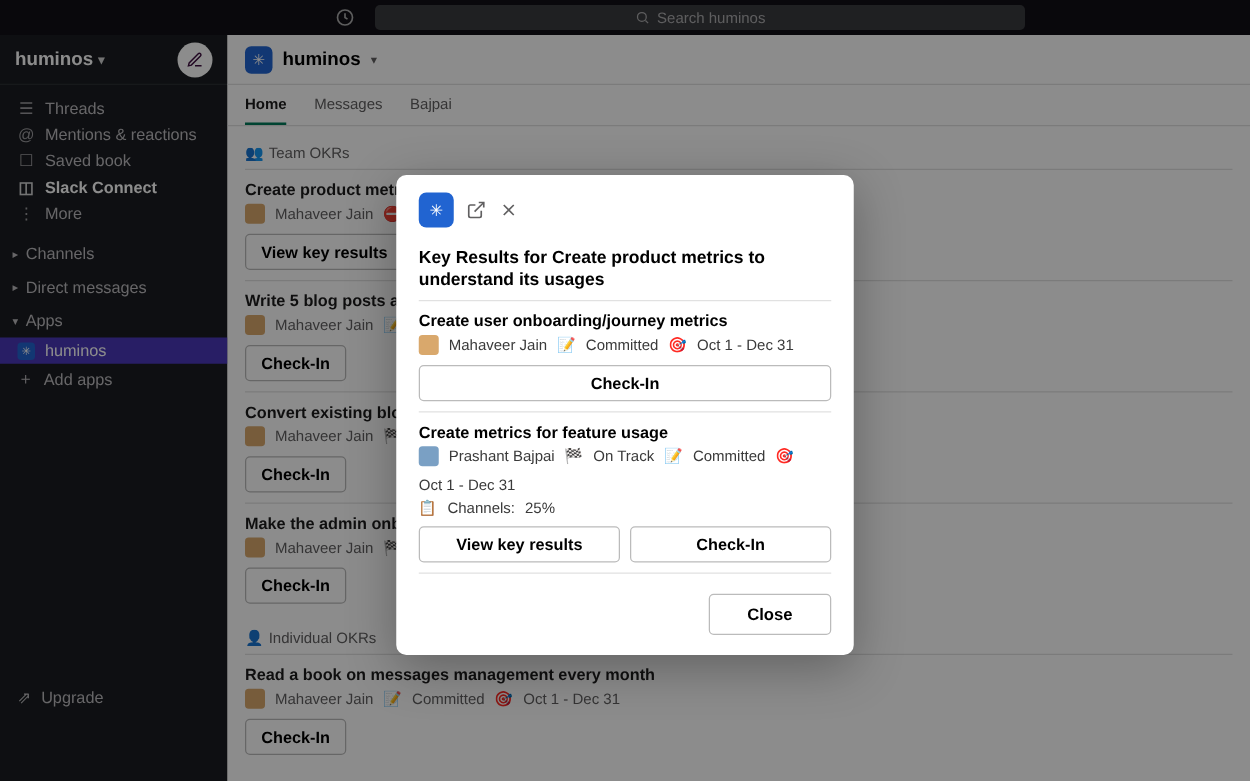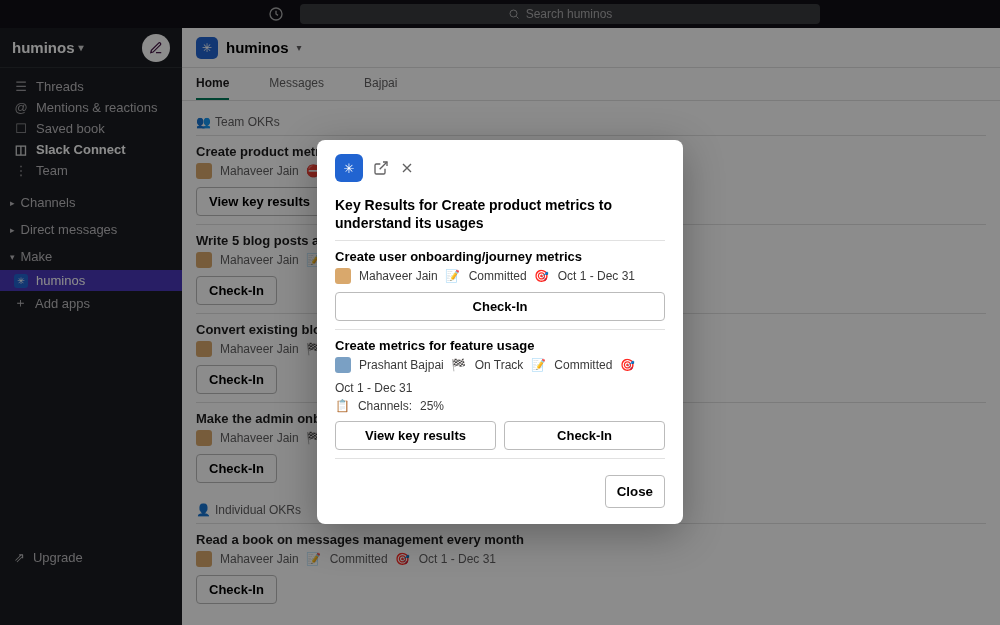--- a/index.html
+++ b/index.html
@@ -140,21 +140,21 @@
   .app-row.sel{background:#3e2071;}
   .app-row.sel{background:#3d1e6b;}
   
   .app-row.sel{background:#4a38b9;color:#fff;}
   .upgrade{margin-top:auto;padding:10px 14px 60px;display:flex;align-items:center;gap:8px;}
   
   .main{position:absolute;top:28px;left:var(--sidebar-w);right:0;bottom:0;background:#fff;overflow:hidden;}
   .chan-header{height:40px;border-bottom:1px solid var(--border);display:flex;align-items:center;padding:0 14px;gap:8px;}
   .app-logo{width:22px;height:22px;border-radius:5px;background:#2164d1;display:flex;align-items:center;justify-content:center;color:#fff;font-size:12px;}
   .chan-name{font-weight:800;font-size:15px;}
-  .tabs{display:flex;gap:40px;padding:0 14px;border-bottom:1px solid var(--border);font-size:12px;}
+  .tabs{display:flex;gap:22px;padding:0 14px;border-bottom:1px solid var(--border);font-size:12px;}
   .tab{padding:8px 0;color:#616061;cursor:pointer;}
   .tab.active{color:#1d1c1d;font-weight:700;border-bottom:2px solid #007a5a;}
   .content{padding:10px 14px;font-size:13px;color:#1d1c1d;overflow:auto;height:calc(100% - 72px);}
   .h1{font-weight:800;font-size:16px;margin:6px 0 8px;}
   .grp{color:#616061;font-size:12px;margin:4px 0 6px;display:flex;align-items:center;gap:4px;}
   .okr{border-top:1px solid var(--border);padding:8px 0;}
   .okr-title{font-weight:700;margin-bottom:4px;}
   .meta{display:flex;align-items:center;gap:8px;color:#616061;font-size:12px;flex-wrap:wrap;}
   .avatar{width:16px;height:16px;border-radius:3px;background:#d9a86c;display:inline-block;}
   .avatar.b{background:#7aa0c4;}
@@ -168,21 +168,21 @@
   .m-title{font-weight:800;font-size:17px;flex:1;}
   .m-icons{display:flex;gap:10px;color:#616061;}
   .m-icons span{cursor:pointer;}
   .m-sub{font-weight:800;font-size:14px;margin:14px 0 8px;line-height:1.3;}
   hr{border:none;border-top:1px solid var(--border);margin:8px 0;}
   .kr-title{font-weight:700;margin:8px 0 4px;}
   .kr-meta{display:flex;align-items:center;gap:8px;color:#3a3a3a;font-size:12px;flex-wrap:wrap;}
   .wide-btn{border:1px solid #bbb;background:#fff;border-radius:4px;padding:6px 0;font-size:13px;font-weight:600;cursor:pointer;text-align:center;flex:1;}
   .m-btnrow{display:flex;gap:8px;margin-top:8px;}
   .m-foot{display:flex;justify-content:flex-end;margin-top:16px;}
-  .close-btn{border:1px solid #bbb;background:#fff;border-radius:4px;padding:8px 11px;font-weight:600;cursor:pointer;}
+  .close-btn{border:1px solid #bbb;background:#fff;border-radius:4px;padding:8px 30px;font-weight:600;cursor:pointer;}
   .emoji{font-size:12px;}
   svg{display:block;}
 </style>
 </head>
 <body>
 
 <div class="topbar">
   <div class="spacer"></div>
   <div class="history-btn">
     <svg width="16" height="16" viewBox="0 0 24 24" fill="none" stroke="currentColor" stroke-width="2">
@@ -222,34 +222,34 @@
     <div class="nav-item">
         <span class="ic">☐</span>
         <span>Saved book</span>
       </div>
     <div class="nav-item bold">
         <span class="ic">◫</span>
         <span>Slack Connect</span>
       </div>
     <div class="nav-item">
         <span class="ic">⋮</span>
-        <span>Team</span>
+        <span>More</span>
       </div>
   </div>
   <div class="section-label">
       <span class="tri">▸</span>
       <span>Channels</span>
     </div>
   <div class="section-label">
       <span class="tri">▸</span>
       <span>Direct messages</span>
     </div>
   <div class="section-label">
       <span class="tri">▾</span>
-      <span>Make</span>
+      <span>Apps</span>
     </div>
   <div class="app-row sel">
       <span class="dot">✳</span>
       <span>huminos</span>
     </div>
   <div class="app-row">
       <span class="ic">＋</span>
       <span>Add apps</span>
     </div>
   <div class="upgrade">

